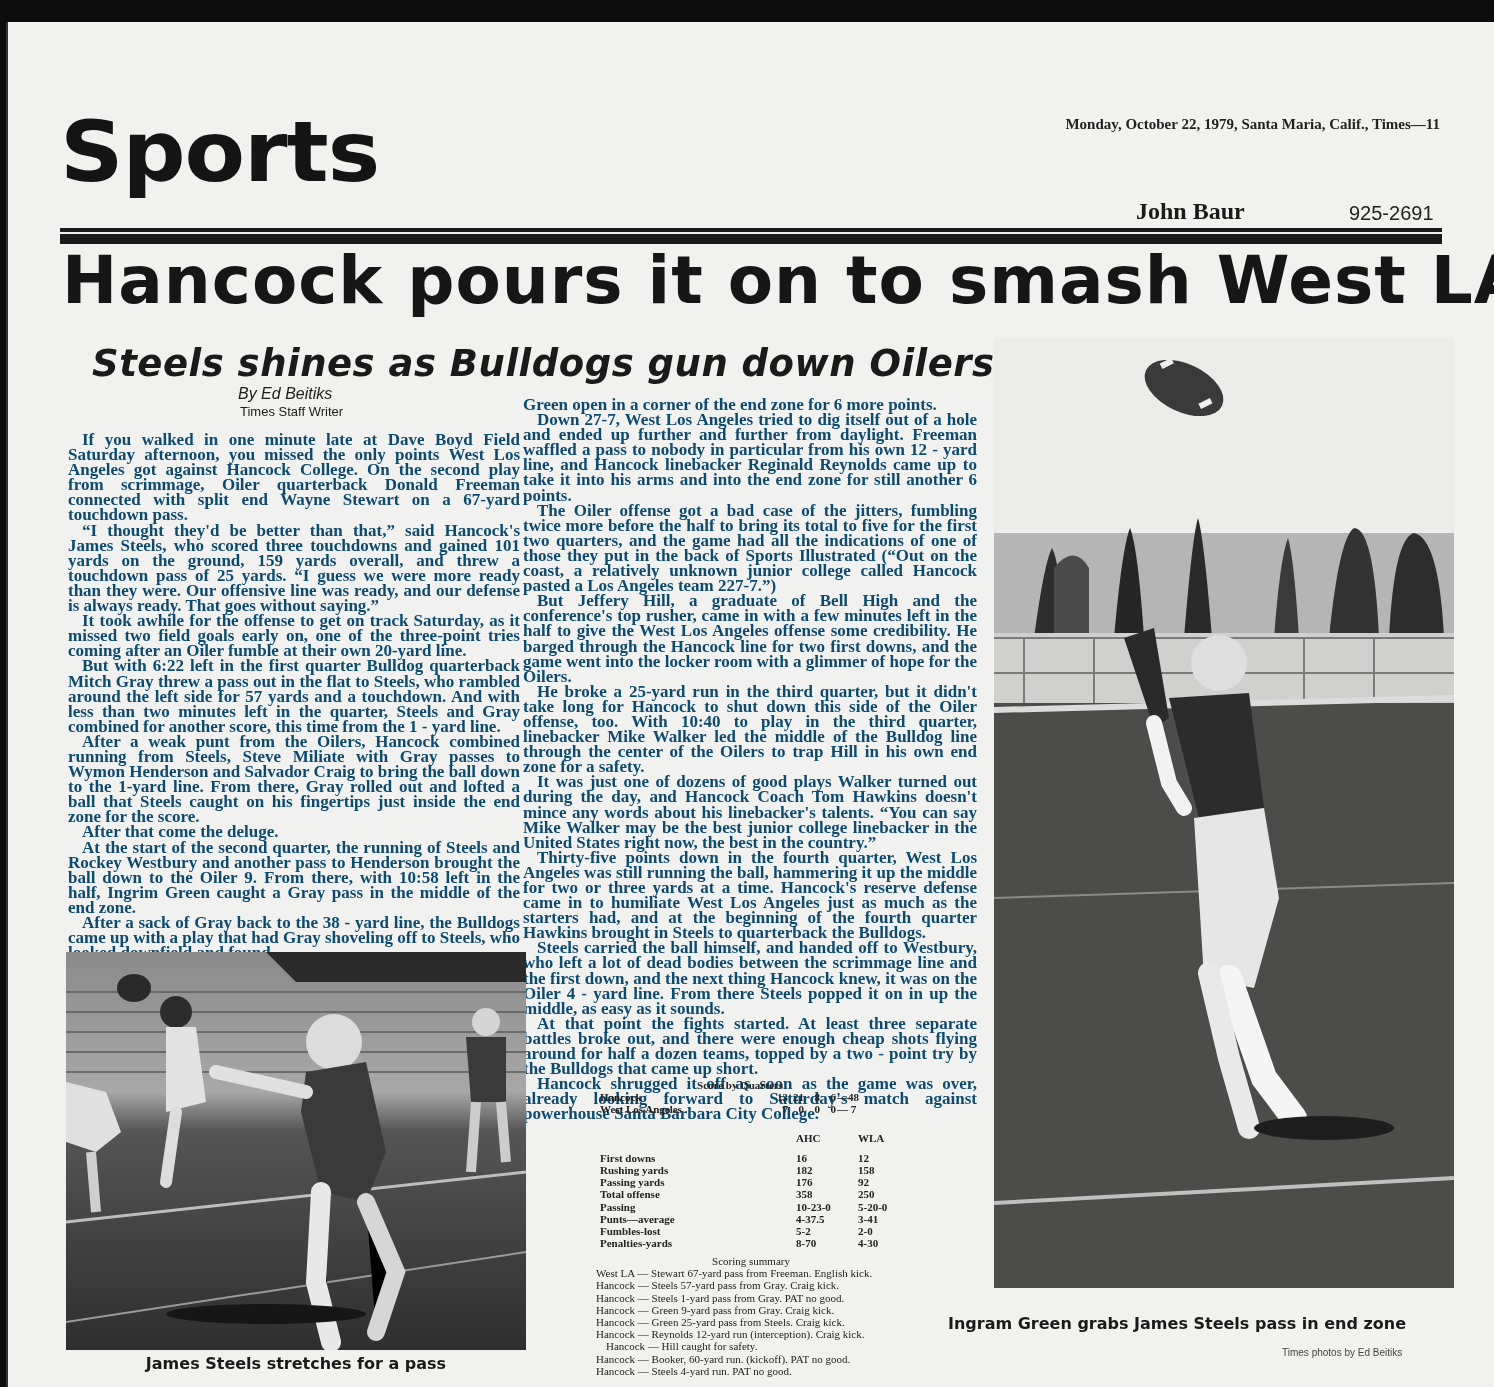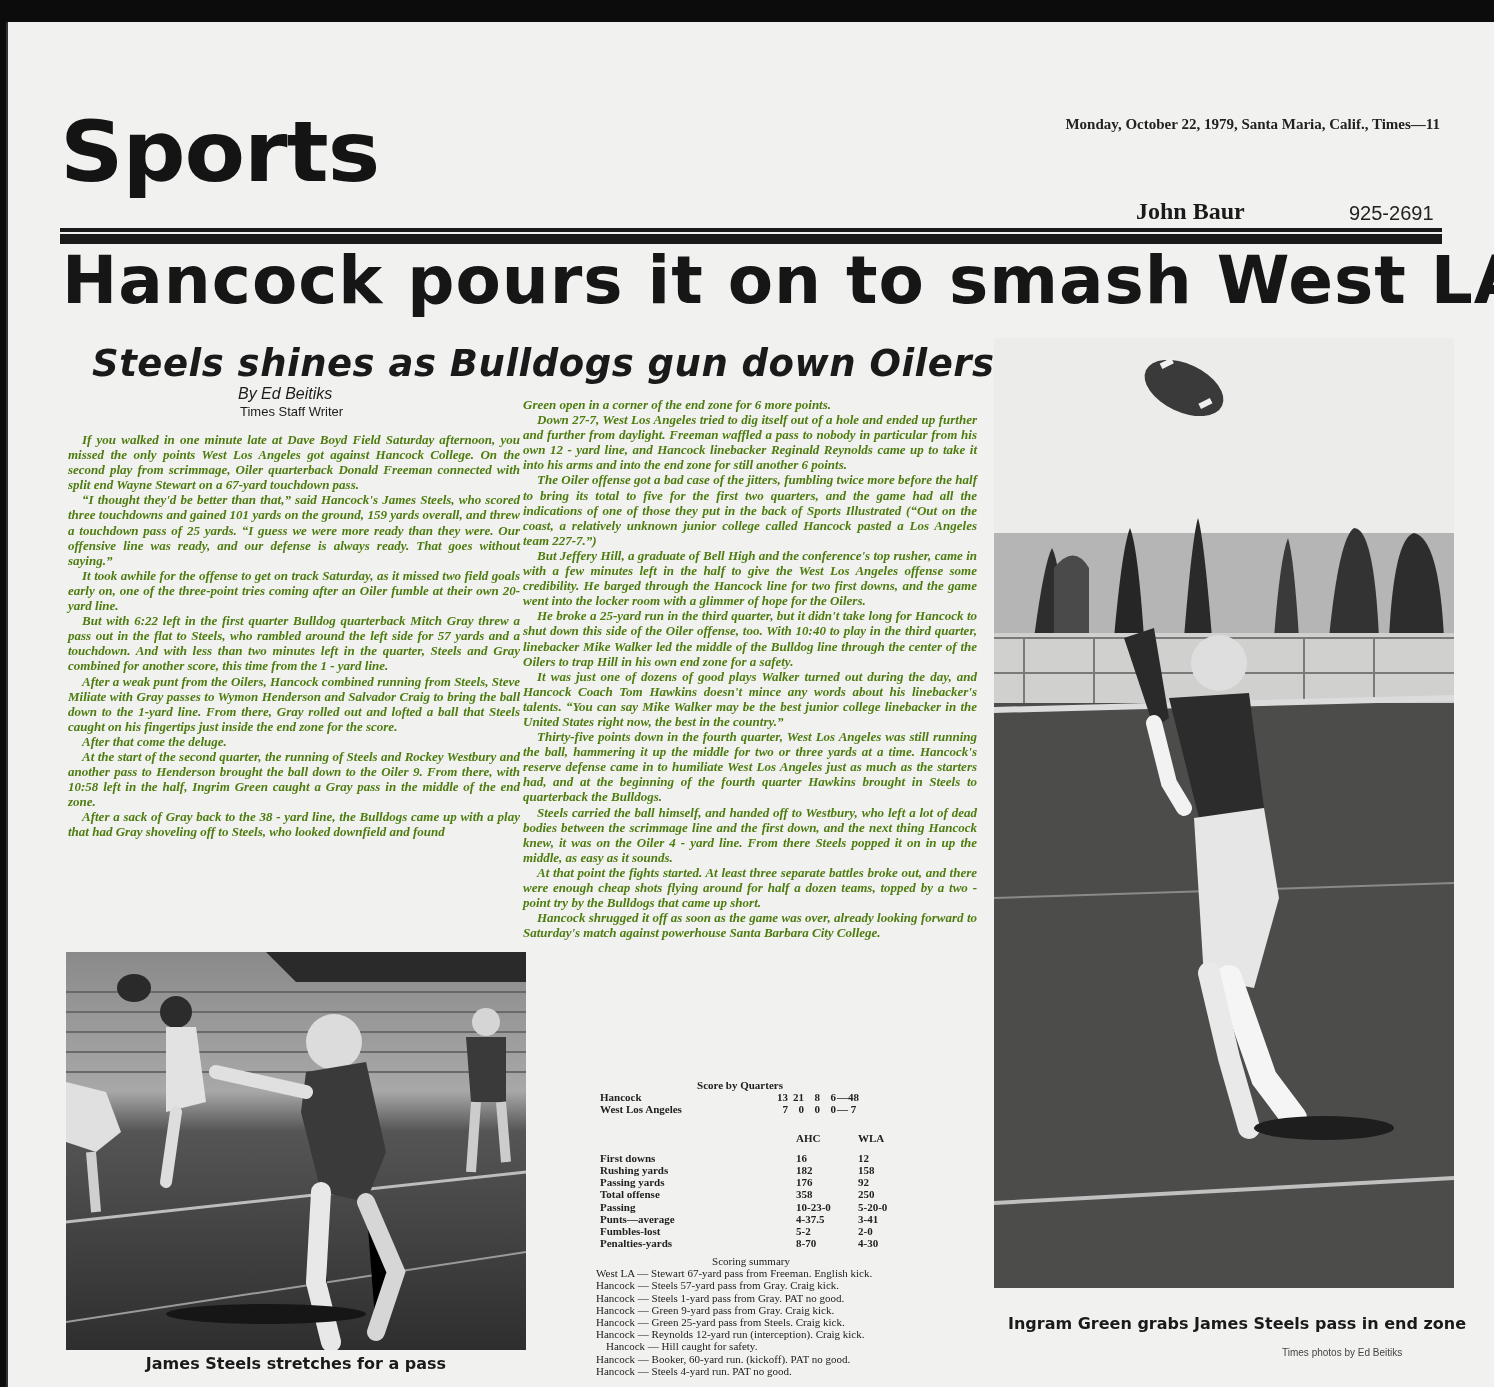--- a/index.html
+++ b/index.html
@@ -38,40 +38,39 @@
     left:84px; top:320px; font-family:"DejaVu Sans", sans-serif; font-weight:bold;
     font-style:italic; font-size:37px; color:#1a1a1a; white-space:nowrap; letter-spacing:0.5px;
   }
 
   
   .byline { left:230px; top:363px; font-family:"Liberation Sans", sans-serif; font-style:italic; font-size:16px; }
   .staff { left:232px; top:382px; font-family:"Liberation Sans", sans-serif; font-size:13px; }
 
   
   .col {
-    font-size:13px; line-height:15.1px; text-align:justify; color:#4d7c0f;
+    font-size:17px; line-height:15.1px; text-align:justify; color:#0c4a6e;
     font-weight:bold;
-    font-style:italic;
   }
   .col p { margin:0; text-indent:14px; }
   .col p.noindent { text-indent:0; }
   .col1 { left:60px; top:410px; width:452px; }
   .col2 { left:515px; top:375px; width:454px; }
 
   
   .photo { overflow:hidden; background:#3d3d3d; }
   .photo1 { left:58px; top:930px; width:460px; height:398px; }
   .photo2 { left:986px; top:316px; width:460px; height:950px; background:#ececea; }
 
   .caption1 {
     left:58px; top:1332px; width:460px; text-align:center;
     font-family:"DejaVu Sans", sans-serif; font-weight:bold; font-size:16px; color:#1a1a1a;
   }
   .caption2 {
-    left:1000px; top:1292px; font-family:"DejaVu Sans", sans-serif; font-weight:bold;
+    left:940px; top:1292px; font-family:"DejaVu Sans", sans-serif; font-weight:bold;
     font-size:16px; color:#1a1a1a; white-space:nowrap;
   }
   .credit { left:1274px; top:1325px; font-family:"Liberation Sans", sans-serif; font-size:10px; color:#444; }
 
   
   .box { left:592px; top:1057px; width:320px; font-size:11px; line-height:12.2px; color:#222; font-weight:bold; }
   .box .title { text-align:center; margin-left:-40px; }
   .box table { border-collapse:collapse; }
   .box td { padding:0; white-space:nowrap; }
   .q-row td.n { width:16px; text-align:right; }

